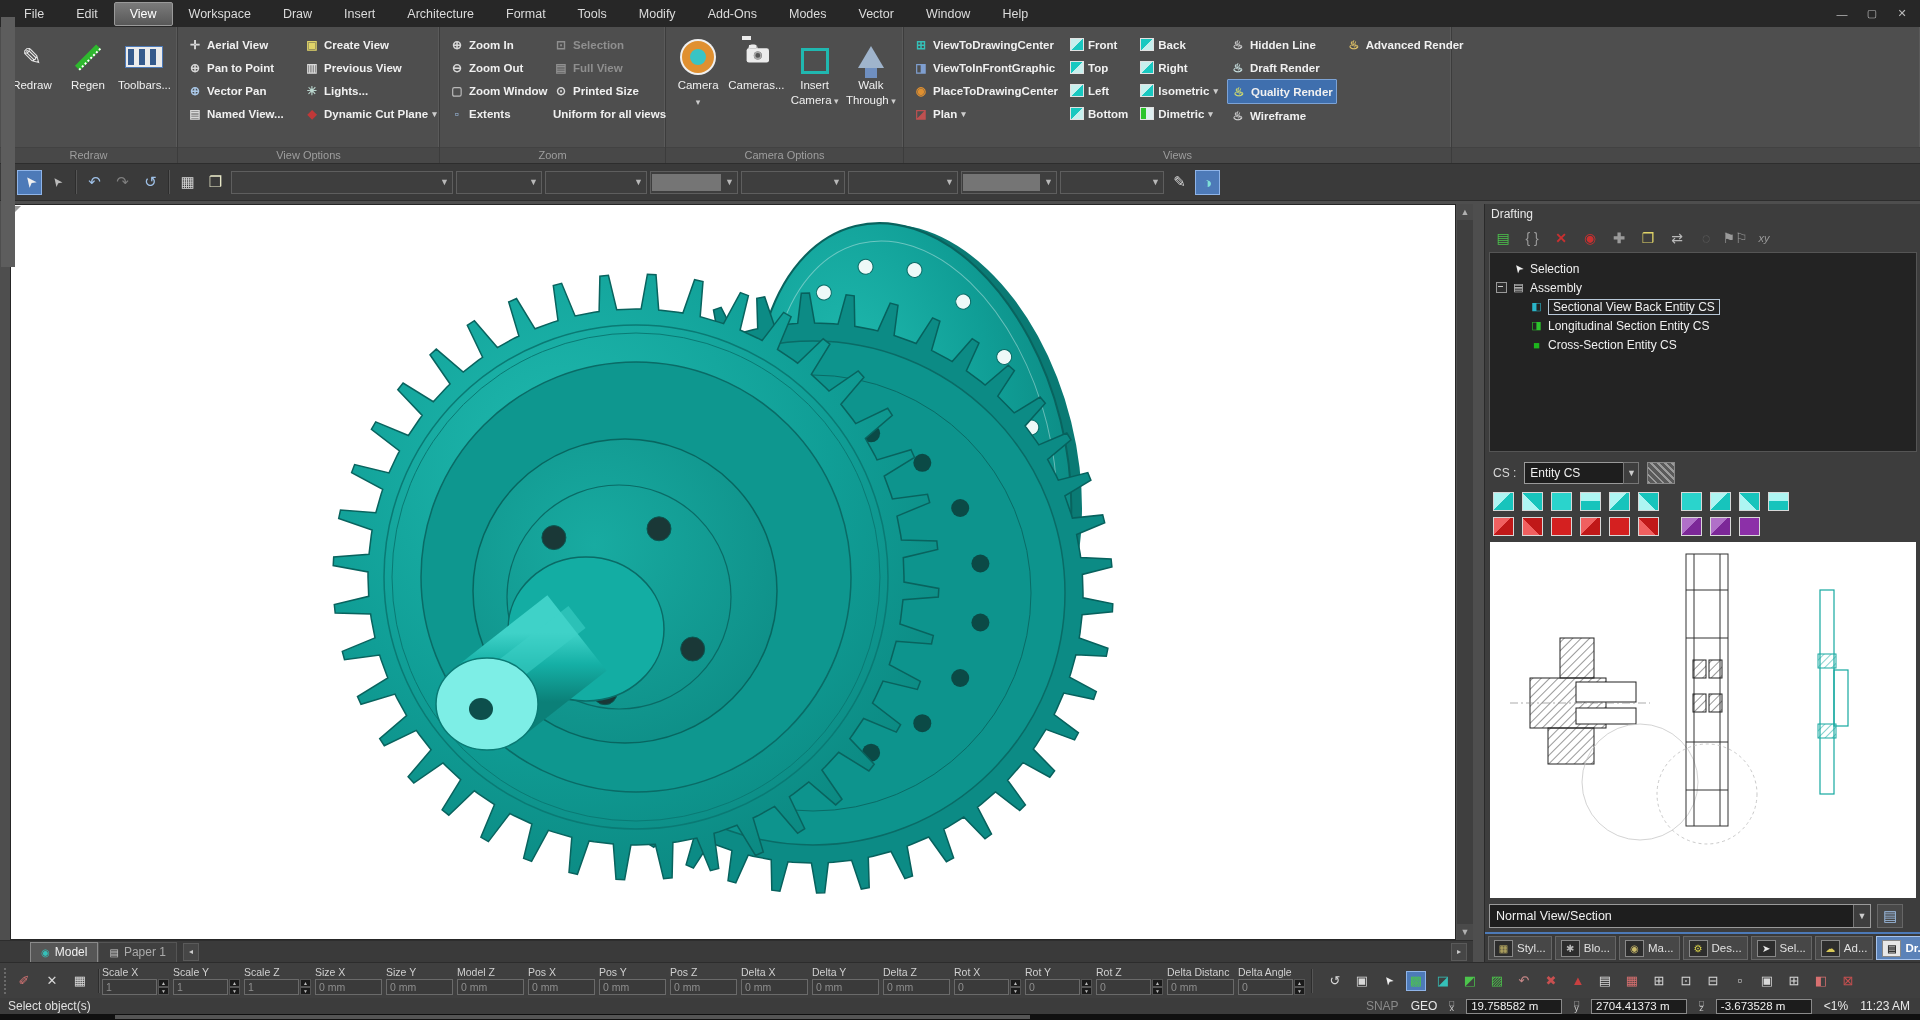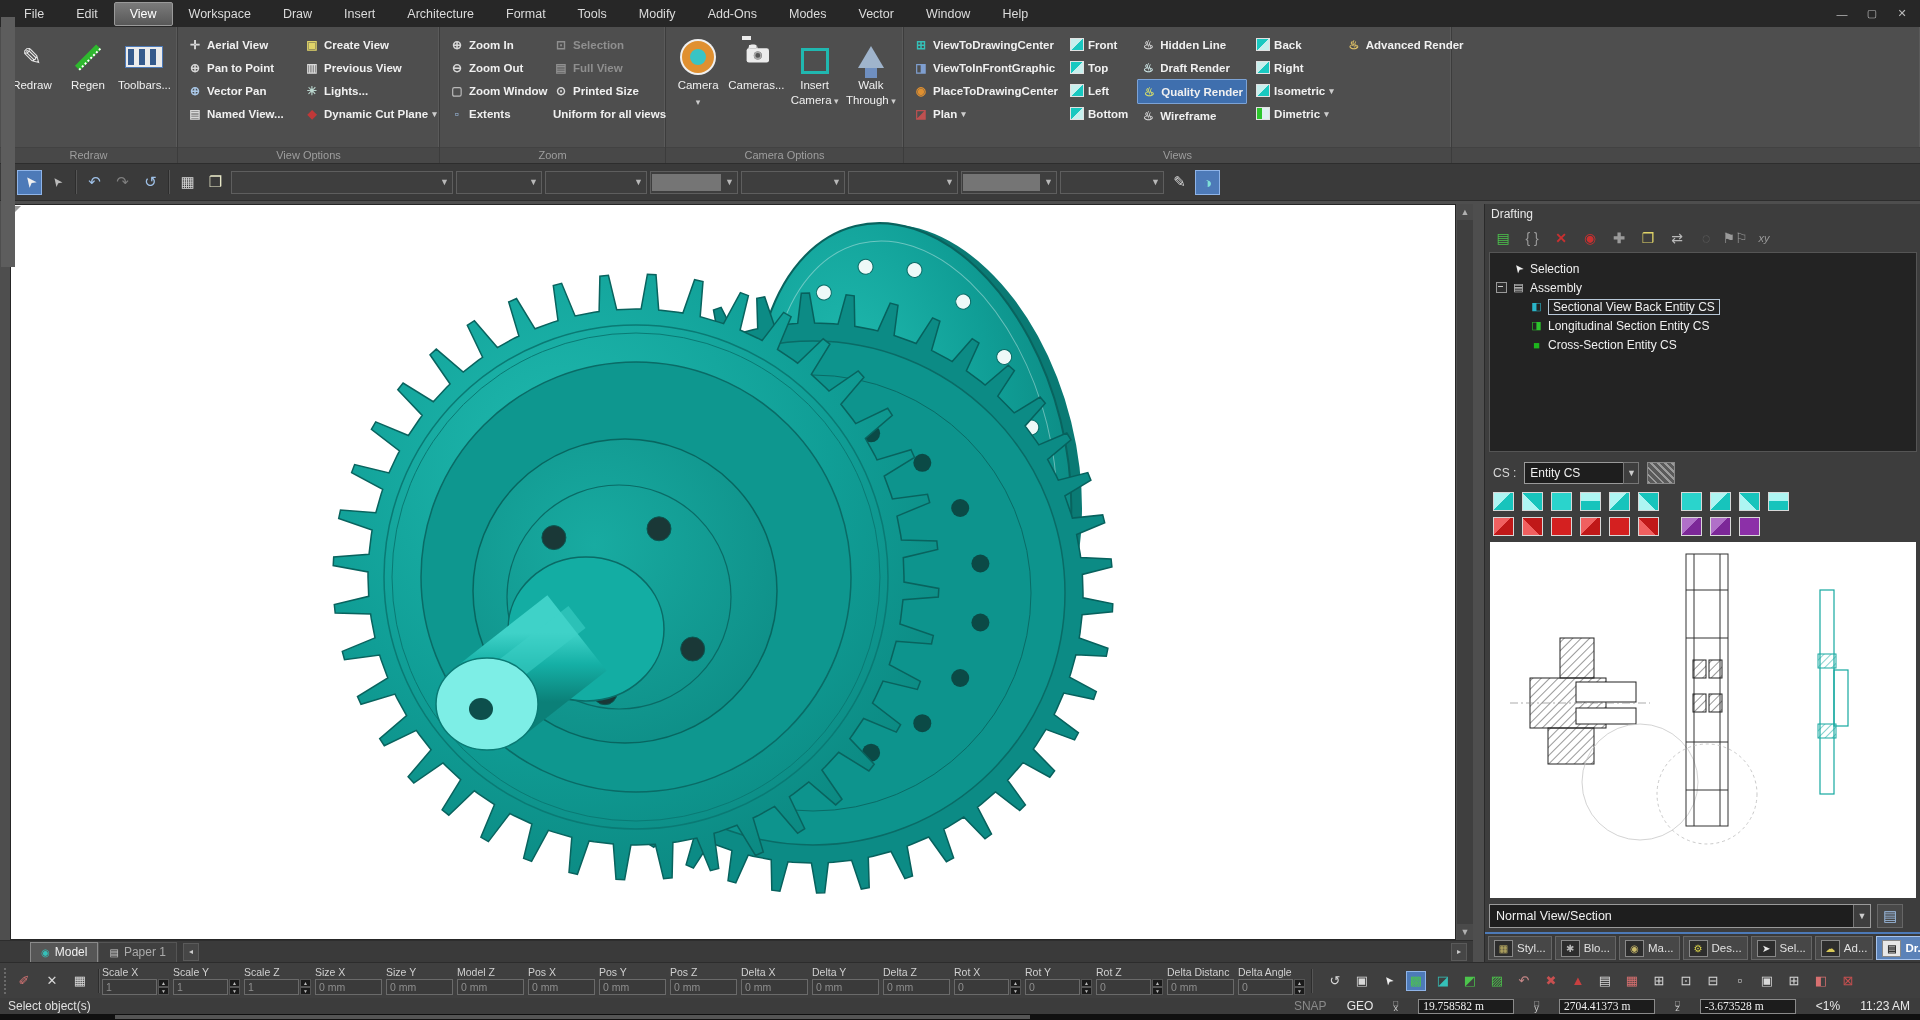--- a/index.html
+++ b/index.html
@@ -130,22 +130,22 @@
   .pbox{display:flex;height:16px;}
   .pval{flex:1;background:#3a3a3a;border:1px solid #6a6a6a;color:#8f8f8f;font-size:10.5px;padding-left:3px;line-height:14px;box-sizing:border-box;overflow:hidden;}
   .spin{width:11px;display:flex;flex-direction:column;margin-left:1px;}
   .spin span{flex:1;background:#1a1a1a;border:1px solid #555;color:#bbb;font-size:5px;display:flex;align-items:center;justify-content:center;box-sizing:border-box;}
   #props-icons{display:flex;align-items:center;gap:7px;margin-left:10px;}
   .pico{width:20px;height:20px;display:flex;align-items:center;justify-content:center;font-size:13px;border:1px solid transparent;box-sizing:border-box;}
   .pico.on{background:#4d7ab8;border-color:#8fb4e8;}
   
   #statusbar{position:absolute;left:0;top:998px;width:1920px;height:16px;background:#3c3c3c;display:flex;align-items:center;font-size:12px;}
   #prompt{padding-left:8px;color:#e0e0e0;}
-  #status-right{position:absolute;right:10px;display:flex;align-items:center;gap:20px;}
-  .coordbox{height:15px;min-width:96px;background:#1c1c1c;border:1px solid #8a8a8a;color:#f0f0f0;font-size:11.5px;display:flex;align-items:center;padding:0 4px;box-sizing:border-box;font-family:Liberation Serif, serif;}
+  #status-right{position:absolute;right:10px;display:flex;align-items:center;gap:12px;}
+  .coordbox{height:15px;min-width:96px;background:#1c1c1c;border:1px solid #8a8a8a;color:#f0f0f0;font-size:11.5px;display:flex;align-items:center;padding:0 4px;box-sizing:border-box;}
   .axis{font-size:9px;color:#ccc;display:flex;flex-direction:column;line-height:5px;align-items:center;}
   .axis .bx{font-size:8px;}
   #bottomstrip{position:absolute;left:0;top:1014px;width:1920px;height:6px;background:#101010;}
   #bottomstrip div{position:absolute;left:115px;top:1px;width:915px;height:4px;background:#555;}
   .dim{color:#8a8a8a;}
 </style>
 </head>
 <body>
 
 <div id="app">
@@ -344,54 +344,54 @@
             </div>
           <div class="ritem">
               <span class="ic cube"></span>
               <span>Left</span>
             </div>
           <div class="ritem">
               <span class="ic cube alt"></span>
               <span>Bottom</span>
             </div>
         </div>
+        <div class="col" style="width:94px">
+          <div class="ritem">
+              <span class="ic cube alt"></span>
+              <span>Back</span>
+            </div>
+          <div class="ritem">
+              <span class="ic cube"></span>
+              <span>Right</span>
+            </div>
+          <div class="ritem dd">
+              <span class="ic cube"></span>
+              <span>Isometric</span>
+            </div>
+          <div class="ritem dd">
+              <span class="ic cube grn"></span>
+              <span>Dimetric</span>
+            </div>
+        </div>
         <div class="col" style="width:126px">
           <div class="ritem">
               <span class="ic i-render" style="color:#d8d8d8;"></span>
               <span>Hidden Line</span>
             </div>
           <div class="ritem">
               <span class="ic i-render" style="color:#cfe8e8;"></span>
               <span>Draft Render</span>
             </div>
           <div class="ritem active-blue">
               <span class="ic i-render" style="color:#d8e06a;"></span>
               <span>Quality Render</span>
             </div>
           <div class="ritem">
               <span class="ic i-render" style="color:#d8d8d8;"></span>
               <span>Wireframe</span>
-            </div>
-        </div>
-        <div class="col" style="width:94px">
-          <div class="ritem">
-              <span class="ic cube alt"></span>
-              <span>Back</span>
-            </div>
-          <div class="ritem">
-              <span class="ic cube"></span>
-              <span>Right</span>
-            </div>
-          <div class="ritem dd">
-              <span class="ic cube"></span>
-              <span>Isometric</span>
-            </div>
-          <div class="ritem dd">
-              <span class="ic cube grn"></span>
-              <span>Dimetric</span>
             </div>
         </div>
         <div class="col" style="width:128px">
           <div class="ritem">
               <span class="ic i-render" style="color:#e8c868;"></span>
               <span>Advanced Render</span>
             </div>
         </div>
       </div>
       <div class="grp-label">Views</div>

